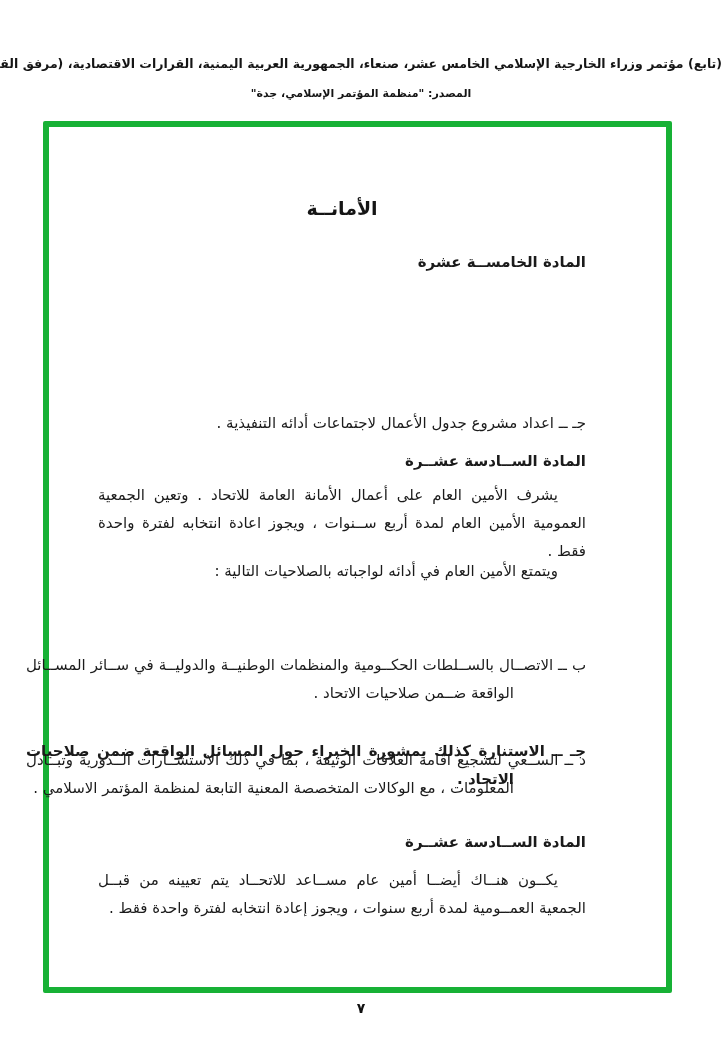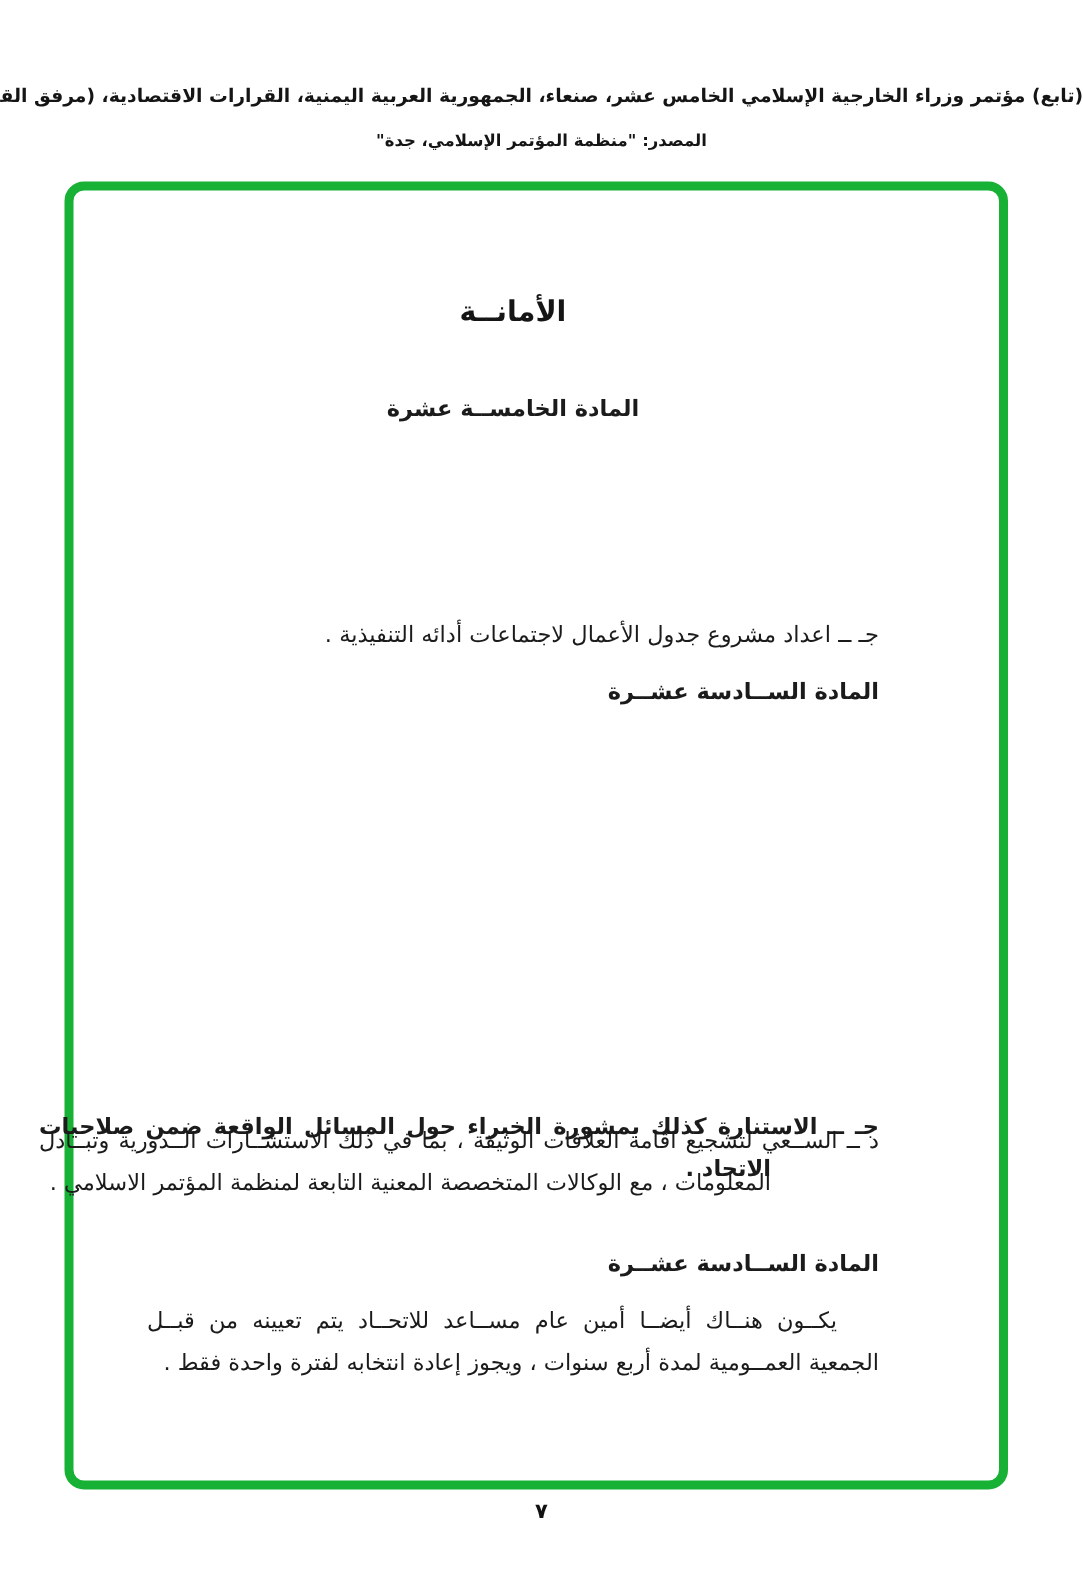--- a/index.html
+++ b/index.html
@@ -31,21 +31,21 @@
   }
   .heading{font-weight:bold;text-align:right;font-size:15px;}
   .title{
     position:absolute;top:57px;right:80px;width:488px;
     direction:rtl;text-align:center;
     font-size:19px;font-weight:bold;color:#151515;
   }
   .indent{text-indent:28px;}
   .item{padding-right:72px;text-indent:-72px;}
   
-  .b-h15{top:119px;text-align:center;}
+  .b-h15{top:109px;}
   .b-i15{top:147px;}
   .b-a15{top:184px;}
   .b-b15{top:213px;}
   .b-c15{top:267px;}
   .b-h16{top:308px;}
   .b-p16a{top:339px;}
   .b-p16b{top:415px;}
   .b-a16{top:447px;}
   .b-b16{top:509px;}
   .b-c16{top:595px;font-weight:bold;}
@@ -59,27 +59,30 @@
   }
 </style>
 </head>
 <body>
 
 <header>
   <div class="hdr1">(تابع) مؤتمر وزراء الخارجية الإسلامي الخامس عشر، صنعاء، الجمهورية العربية اليمنية، القرارات الاقتصادية، (مرفق القرار الرقم ١٥/١١-أق)</div>
   <div class="hdr2">المصدر:  "منظمة المؤتمر الإسلامي، جدة"</div>
 </header>
 
-<section class="doc-frame" style="border-color: rgb(23, 177, 53); border-radius: 13px;">
+<section class="doc-frame" style="border-color: rgb(23, 177, 53);">
   <h1 class="title">الأمانــة</h1>
 
   <h2 class="blk heading b-h15">المادة الخامســة عشرة</h2>
   <p class="blk item b-c15">جـ ــ اعداد مشروع جدول الأعمال لاجتماعات أدائه التنفيذية .</p>
 
   <h2 class="blk heading b-h16">المادة الســادسة عشــرة</h2>
+  <p class="blk indent b-p16a">يشرف الأمين العام على أعمال الأمانة العامة للاتحاد . وتعين الجمعية العمومية الأمين العام لمدة أربع ســنوات ، ويجوز اعادة انتخابه لفترة واحدة فقط .</p>
+  <p class="blk indent b-p16b">ويتمتع الأمين العام في أدائه لواجباته بالصلاحيات التالية :</p>
+  <p class="blk item b-b16">ب ــ الاتصــال بالســلطات الحكــومية والمنظمات الوطنيــة والدوليــة في ســائر المســائل الواقعة ضــمن صلاحيات الاتحاد .</p>
   <p class="blk item b-c16">جـ ــ الاستنارة كذلك بمشورة الخبراء حول المسائل الواقعة ضمن صلاحيات الاتحاد .</p>
   <p class="blk item b-d16">د ــ الســعي لتشجيع اقامة العلاقات الوثيقة ، بما في ذلك الاستشــارات الــدورية وتبــادل المعلومات ، مع الوكالات المتخصصة المعنية التابعة لمنظمة المؤتمر الاسلامي .</p>
 
   <h2 class="blk heading b-h17">المادة الســادسة عشــرة</h2>
   <p class="blk indent b-p17">يكــون هنــاك أيضــا أمين عام مســاعد للاتحــاد يتم تعيينه من قبــل الجمعية العمــومية لمدة أربع سنوات ، ويجوز إعادة انتخابه لفترة واحدة فقط .</p>
 </section>
 
 <div class="pagenum">٧</div>
 
 </body></html>

